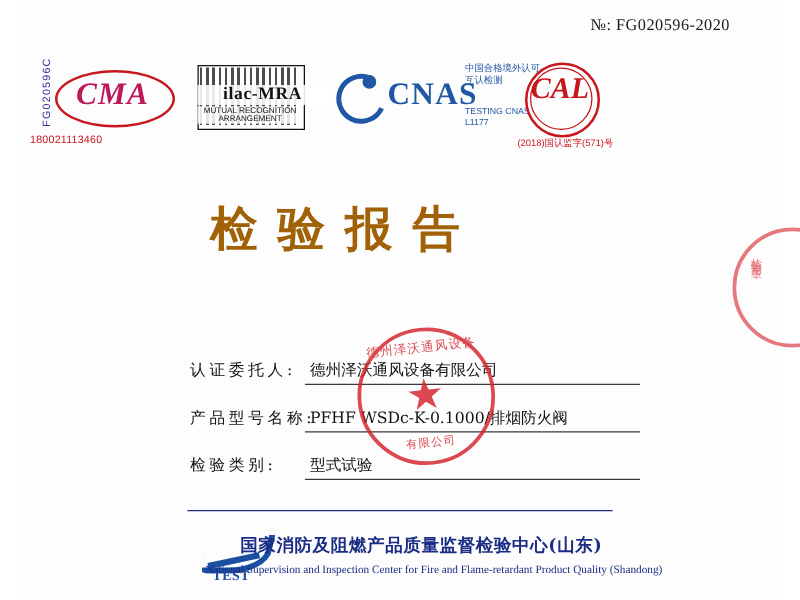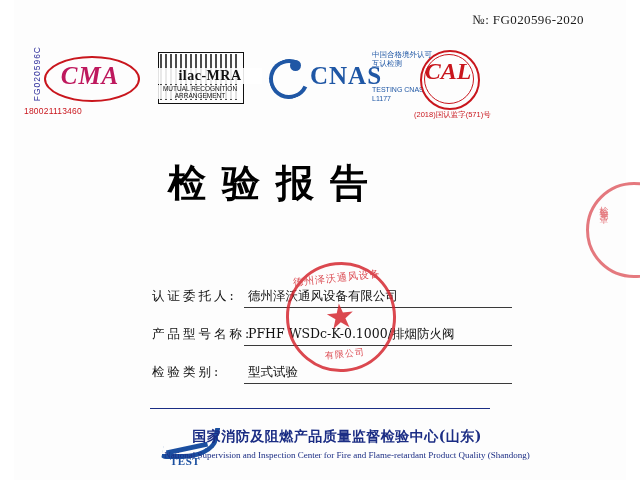--- a/index.html
+++ b/index.html
@@ -265,21 +265,21 @@
   .title-cn {
     position: absolute;
     top: 158px;
     left: 0;
     width: 536px;
     text-align: center;
     font-family: "DejaVu Serif", serif;
     font-weight: bold;
     font-size: 38px;
     letter-spacing: 16px;
-    color: #000000;
+    color: #a16207;
     text-indent: 16px;
   }
   .title-en {
     position: absolute;
     top: 212px;
     left: 0;
     width: 640px;
     text-align: center;
     font-family: "Liberation Serif", serif;
     font-weight: bold;

